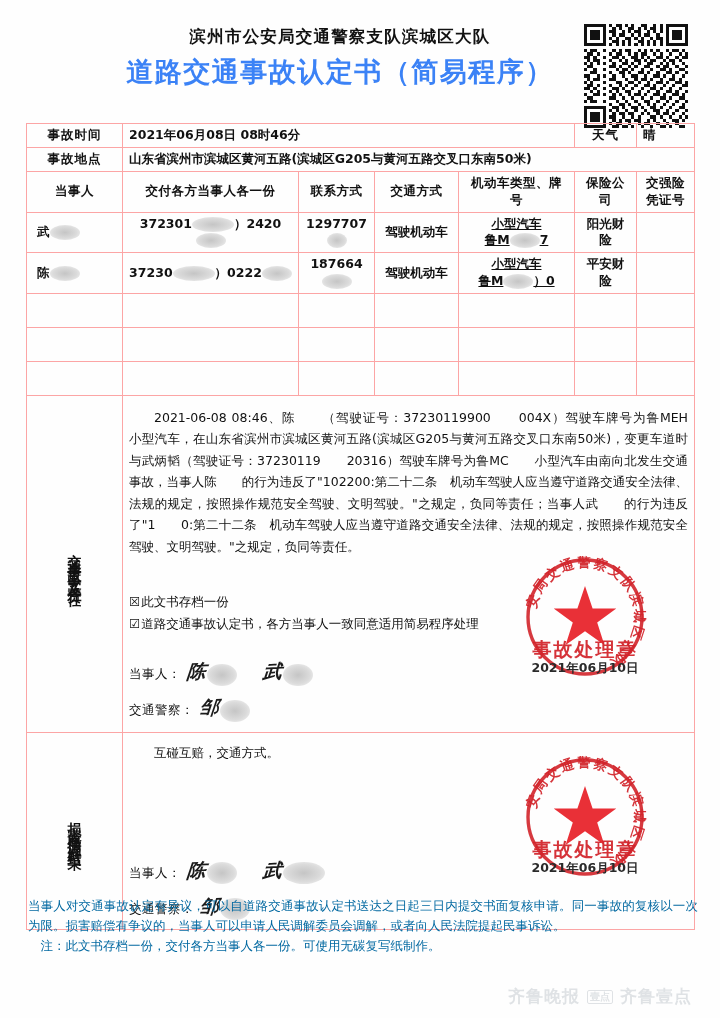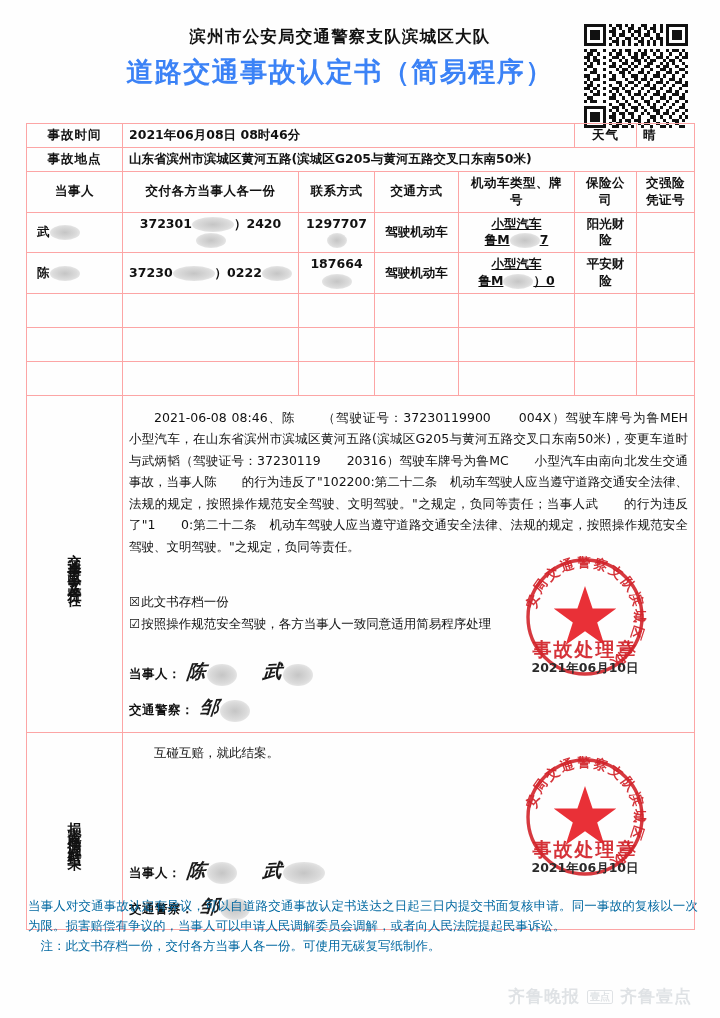--- a/index.html
+++ b/index.html
@@ -173,21 +173,21 @@
     margin-right: 1px;
   }
   .sig-row {
     font-size: 12.5px;
     font-weight: 500;
     color: #111;
     position: relative;
     height: 28px;
     line-height: 28px;
   }
-  .sig-label { letter-spacing: 0.5px; font-weight: bold; }
+  .sig-label { letter-spacing: 0.5px; }
   .handwrite {
     font-family: "DejaVu Serif", serif;
     font-style: italic;
     font-weight: 700;
     font-size: 19px;
     color: #1b1b1b;
     transform: skewX(-8deg) rotate(-3deg);
     display: inline-block;
     margin-left: 6px;
     letter-spacing: 1px;
@@ -404,41 +404,41 @@
               </div>
         </td>
         <td class="body-cell" colspan="7" style="height:330px">
           <p class="narrative">2021-06-08 08:46、陈　　（驾驶证号：37230119900　　004X）驾驶车牌号为鲁MEH　　小型汽车，在山东省滨州市滨城区黄河五路(滨城区G205与黄河五路交叉口东南50米)，变更车道时与武炳韬（驾驶证号：37230119　　20316）驾驶车牌号为鲁MC　　小型汽车由南向北发生交通事故，当事人陈　　的行为违反了"102200:第二十二条　机动车驾驶人应当遵守道路交通安全法律、法规的规定，按照操作规范安全驾驶、文明驾驶。"之规定，负同等责任；当事人武　　的行为违反了"1　　0:第二十二条　机动车驾驶人应当遵守道路交通安全法律、法规的规定，按照操作规范安全驾驶、文明驾驶。"之规定，负同等责任。</p>
 
           <div style="margin-top:34px">
             <div class="checkline">
               <span class="checkbox-glyph">☒</span><span>此文书存档一份</span>
             </div>
             <div class="checkline">
-              <span class="checkbox-glyph">☑</span><span>按照操作规范安全驾驶，各方当事人一致同意适用简易程序处理</span>
+              <span class="checkbox-glyph">☑</span><span>道路交通事故认定书，各方当事人一致同意适用简易程序处理</span>
             </div>
           </div>
 
           <div class="sig-row" style="margin-top:22px">
             <span class="sig-label">当事人：</span><span class="handwrite">陈</span><span class="rd rd-md" style="height:22px"></span><span class="handwrite second">武</span><span class="rd rd-md" style="height:22px"></span>
           </div>
           <div class="sig-row" style="margin-top:8px">
             <span class="sig-label">交通警察：</span><span class="handwrite">邹</span><span class="rd rd-md" style="height:22px"></span>
           </div>
         </td>
       </tr>
 
       <tr>
         <td class="vlabel-cell">
           <div>
                 <span class="vlabel">损害赔偿调解结果</span>
               </div>
         </td>
         <td class="body-cell" colspan="7" style="height:190px">
-          <p class="narrative" style="text-indent:2em">互碰互赔，就此结案。</p>
+          <p class="narrative" style="text-indent:2em">互碰互赔，交通方式。</p>
 
           <div class="sig-row" style="margin-top:92px">
             <span class="sig-label">当事人：</span><span class="handwrite">陈</span><span class="rd rd-md" style="height:22px"></span><span class="handwrite second">武</span><span class="rd rd-lg" style="height:22px"></span>
           </div>
           <div class="sig-row" style="margin-top:8px">
             <span class="sig-label">交通警察：</span><span class="handwrite">邹</span><span class="rd rd-md" style="height:22px"></span>
           </div>
         </td>
       </tr>
     </tbody>

